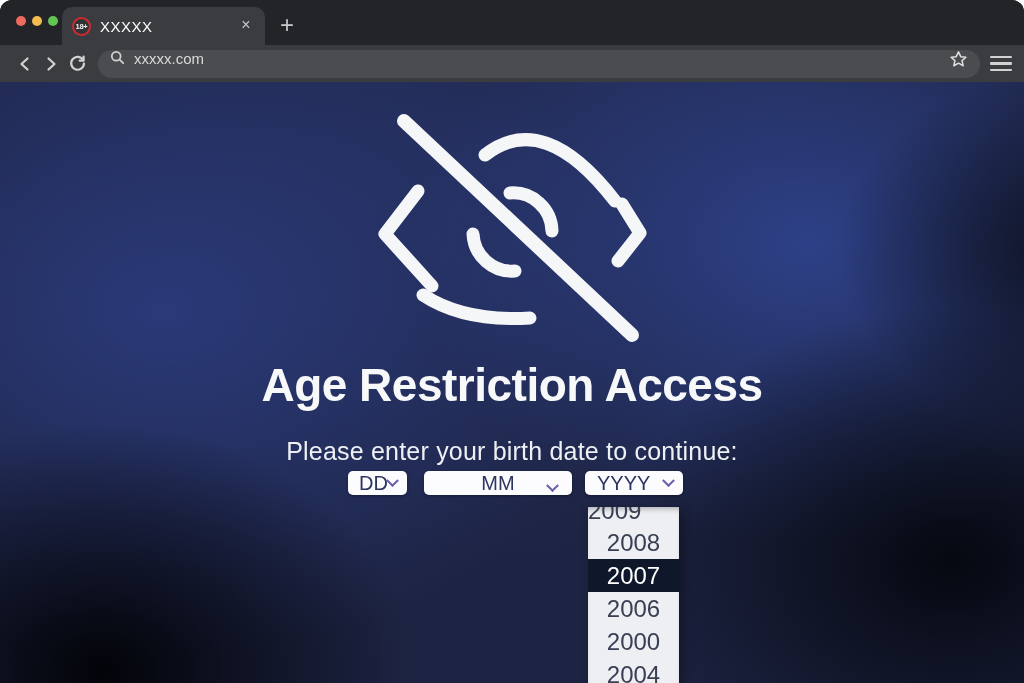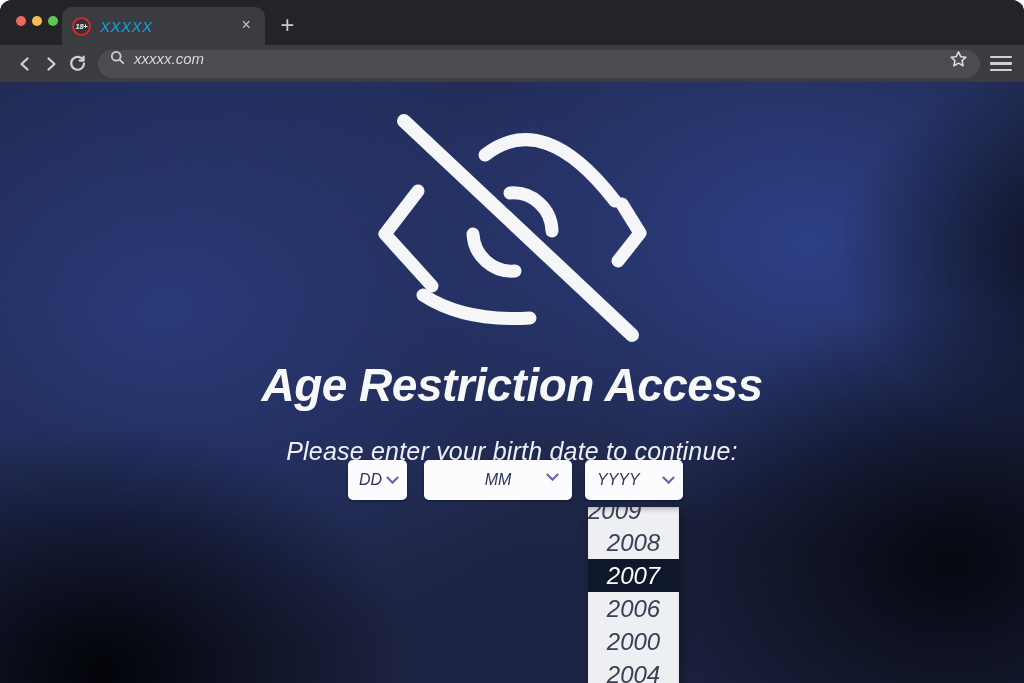--- a/index.html
+++ b/index.html
@@ -1,36 +1,36 @@
 <!DOCTYPE html>
 <html><head>
 <meta charset="utf-8">
 <style>
   * { margin:0; padding:0; box-sizing:border-box; }
   html,body { background:#ffffff; font-family:"Liberation Sans", sans-serif; }
   .stage { width:1024px; height:683px; position:relative; overflow:hidden; }
 
   
   .window { width:1024px; height:683px; border-radius:12px 12px 0 0; overflow:hidden;
-            position:relative; background:#232428;font-style:italic; }
+            position:relative; background:#232428; }
 
   
   .titlebar { height:45px; background:#232428; position:relative; }
   .traffic { position:absolute; top:16px; left:16px; display:flex; gap:6px; }
   .dot { width:10px; height:10px; border-radius:50%; }
 
   .tab { position:absolute; left:62px; top:7px; width:203px; height:38px;
          background:#3b3c40; border-radius:10px 10px 0 0; display:flex;
          align-items:center; padding:0 10px; }
   .tab::before, .tab::after { content:""; position:absolute; bottom:0; width:10px; height:10px; }
   .favicon { width:19px; height:19px; border-radius:50%; border:2px solid #cf2a2f;
              color:#f2f2f2; font-size:7.5px; font-weight:bold; display:flex;
              align-items:center; justify-content:center; letter-spacing:-0.3px;
              background:#323337; flex:none; }
-  .tab-title { color:#0ea5e9; font-size:15px; margin-left:9px; letter-spacing:0.5px; flex:1;
+  .tab-title { color:#ffffff; font-size:15px; margin-left:9px; letter-spacing:0.5px; flex:1;
                white-space:nowrap; overflow:hidden; }
   .tab-close { color:#c6c6c8; font-size:16px; line-height:16px; width:18px; height:18px;
                text-align:center; cursor:default; flex:none; }
   .newtab { position:absolute; left:272px; top:10px; width:30px; height:30px;
             color:#c9c9cb; font-size:24px; font-weight:300; display:flex;
             align-items:center; justify-content:center; }
 
   
   .toolbar { height:37px; background:#3b3c40; display:flex; align-items:center; padding:0 12px; }
   .nav-ico { width:26px; height:26px; display:flex; align-items:center; justify-content:center; flex:none; }
@@ -55,23 +55,23 @@
   }
 
   .eye-wrap { position:absolute; left:382px; top:28px; width:264px; height:238px; }
   .eye-wrap svg { overflow:visible; display:block; }
 
   .heading { position:absolute; top:276px; left:0; width:100%; text-align:center;
              color:#f7f8fa; font-size:46px; font-weight:700; letter-spacing:-0.5px; }
   .subheading { position:absolute; top:355px; left:0; width:100%; text-align:center;
                 color:#eef0f4; font-size:25px; font-weight:400; letter-spacing:0.2px; }
 
-  .select { position:absolute; top:378px; height:40px; background:#fcfcfe; border-radius:5px;
+  .select { position:absolute; top:389px; height:24px; background:#fcfcfe; border-radius:5px;
             display:flex; align-items:center; box-shadow:0 1px 3px rgba(0,0,0,0.35);
-            color:#2b3560; font-size:16px; }
+            color:#2b3560; font-size:20px; }
   .sel-day   { left:348px; width:59px; padding:0 10px 0 11px; justify-content:space-between; }
   .sel-month { left:424px; width:148px; justify-content:center; }
   .sel-year  { left:585px; width:98px; padding:0 10px 0 12px; justify-content:space-between; }
   .chev { width:9px; height:9px; border-right:2.4px solid #6a5ead; border-bottom:2.4px solid #6a5ead;
           transform:rotate(45deg) translate(-2px,-2px); flex:none; }
   .sel-month .chev { position:absolute; right:15px; top:13px; }
 
   .year-list { position:absolute; left:588px; top:425px; width:91px; background:#edeff3;
                box-shadow:3px 4px 10px rgba(0,0,0,0.35), inset 0 5px 6px -4px rgba(0,0,0,0.35);
                text-align:center; color:#3a4053; font-size:24px; }

